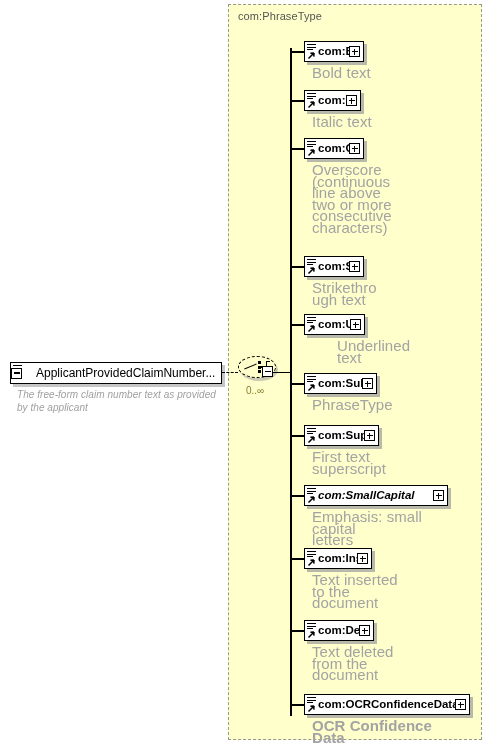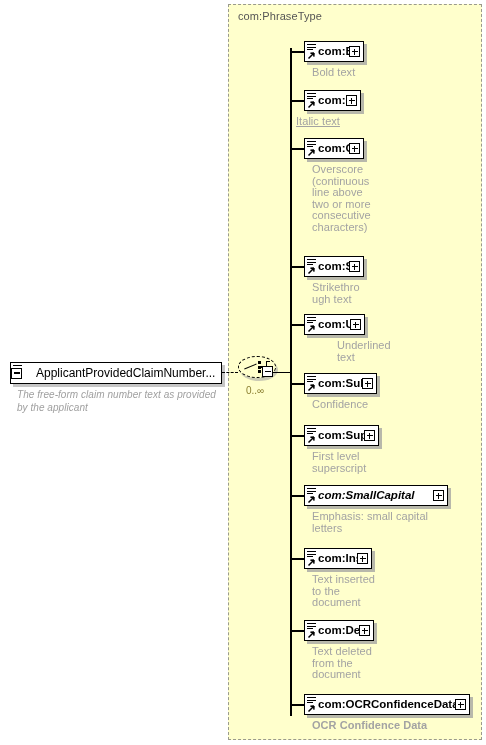--- a/index.html
+++ b/index.html
@@ -129,21 +129,21 @@
     width: 1.4px;
   }
   .ctl.inbox {              
     right: 3px;
     top: 4px;
   }
 
   
   .doc {
     position: absolute;
-    font-size: 11px;
+    font-size: 15px;
     color: #a3a3a3;
     line-height: 11.5px;
     white-space: pre-line;
     letter-spacing: 0.05px;
   }
   .doc.root-doc {
     color: #a0a0a0;
     font-size: 10px;
     line-height: 12.5px;
   }
@@ -310,21 +310,21 @@
           <i></i>
         </span>
         <span class="glyph-arrow">
           <svg width="8" height="8" viewBox="0 0 8 8">
             <path d="M7 1 L1.5 6.5 M7 1 L3.4 1.2 M7 1 L6.8 4.6" stroke="#000" stroke-width="1.5" fill="none"></path>
           </svg>
         </span>
         <span class="node-label">com:I</span>
         <span class="ctl inbox plus"></span>
       </div>
-      <div class="doc" style="left: 296px; top: 116px; width: 120px; text-decoration: underline;">Italic text</div>
+      <div class="doc" style="left: 312px; top: 116px; width: 120px;">Italic text</div>
       <div class="branch" style="left: 290px; top: 148px; width: 14px;"></div>
       <div class="node" style="left: 304px; top: 138px; width: 60px;">
         <span class="glyph-lines">
           <i></i>
           <i></i>
           <i></i>
         </span>
         <span class="glyph-arrow">
           <svg width="8" height="8" viewBox="0 0 8 8">
             <path d="M7 1 L1.5 6.5 M7 1 L3.4 1.2 M7 1 L6.8 4.6" stroke="#000" stroke-width="1.5" fill="none"></path>
@@ -381,37 +381,37 @@
           <i></i>
         </span>
         <span class="glyph-arrow">
           <svg width="8" height="8" viewBox="0 0 8 8">
             <path d="M7 1 L1.5 6.5 M7 1 L3.4 1.2 M7 1 L6.8 4.6" stroke="#000" stroke-width="1.5" fill="none"></path>
           </svg>
         </span>
         <span class="node-label">com:Sub</span>
         <span class="ctl inbox plus"></span>
       </div>
-      <div class="doc" style="left: 312px; top: 399px; width: 120px;">Confidence</div>
+      <div class="doc" style="left: 312px; top: 399px; width: 120px;">PhraseType</div>
       <div class="branch" style="left: 290px; top: 435px; width: 14px;"></div>
       <div class="node" style="left: 304px; top: 425px; width: 75px;">
         <span class="glyph-lines">
           <i></i>
           <i></i>
           <i></i>
         </span>
         <span class="glyph-arrow">
           <svg width="8" height="8" viewBox="0 0 8 8">
             <path d="M7 1 L1.5 6.5 M7 1 L3.4 1.2 M7 1 L6.8 4.6" stroke="#000" stroke-width="1.5" fill="none"></path>
           </svg>
         </span>
         <span class="node-label">com:Sup</span>
         <span class="ctl inbox plus"></span>
       </div>
-      <div class="doc" style="left: 312px; top: 451px; width: 120px;">First level
+      <div class="doc" style="left: 312px; top: 451px; width: 120px;">First text
 superscript</div>
       <div class="branch" style="left: 290px; top: 495px; width: 14px;"></div>
       <div class="node" style="left: 304px; top: 485px; width: 144px; font-style: italic;">
         <span class="glyph-lines">
           <i></i>
           <i></i>
           <i></i>
         </span>
         <span class="glyph-arrow">
           <svg width="8" height="8" viewBox="0 0 8 8">

